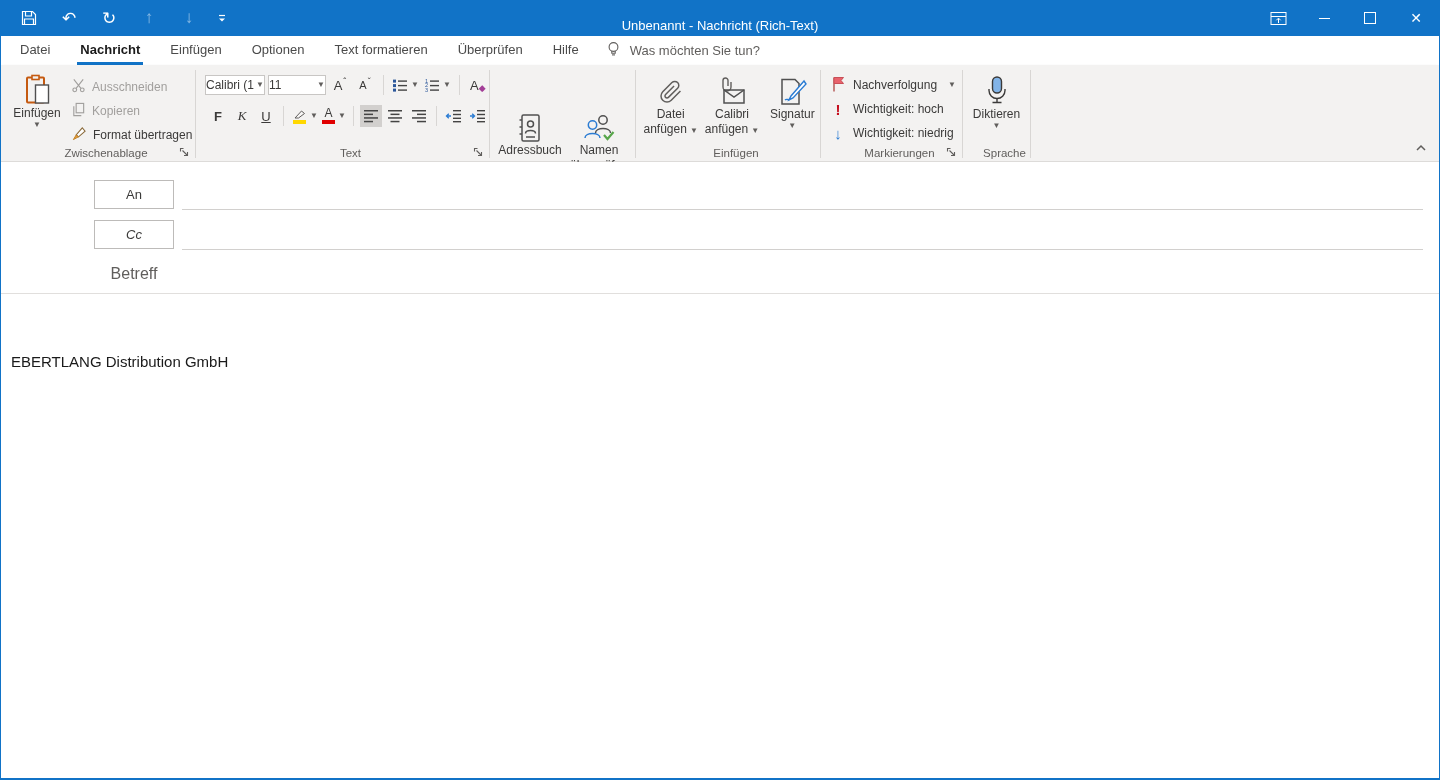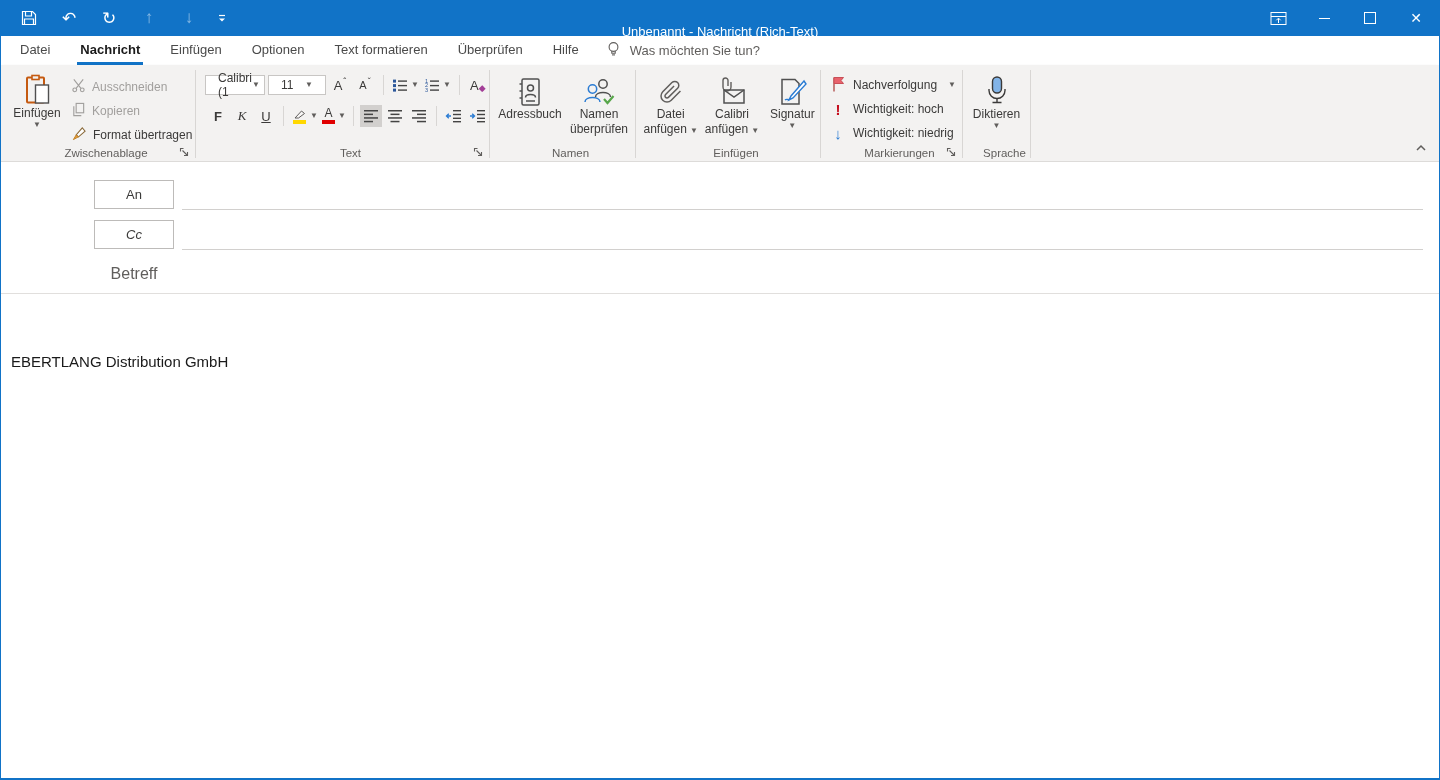--- a/index.html
+++ b/index.html
@@ -6,57 +6,57 @@
   .window{position:relative;width:1440px;height:780px;background:#fff;box-sizing:border-box;
     border-left:1px solid #1173c7;border-right:1px solid #1173c7;border-bottom:2px solid #1173c7;
     font-family:"Liberation Sans",sans-serif;overflow:hidden;}
 
   
   .titlebar{height:36px;background:#1173c7;display:flex;align-items:center;color:#fff;position:relative;}
   .qat{display:flex;align-items:center;padding-left:8px;height:36px;}
   .qat-btn{width:40px;height:36px;display:flex;align-items:center;justify-content:center;font-size:17px;color:#fff;}
   .qat-btn.disabled{color:rgba(255,255,255,.5);}
   .qat-btn.small{width:26px;}
-  .title{position:absolute;left:50%;top:14px;transform:translateX(-50%);line-height:36px;font-size:13px;white-space:nowrap;}
+  .title{position:absolute;left:50%;top:8px;transform:translateX(-50%);line-height:36px;font-size:13px;white-space:nowrap;}
   .win-controls{margin-left:auto;display:flex;height:36px;}
   .wbtn{width:46px;height:36px;display:flex;align-items:center;justify-content:center;color:#fff;}
   .min-glyph{width:11px;height:1px;background:#fff;}
   .max-glyph{width:10px;height:10px;border:1px solid #fff;}
   .close-glyph{font-size:14px;line-height:14px;}
 
   
   .tabrow{height:29px;background:#fff;display:flex;align-items:center;padding-left:4px;font-size:13px;color:#4a4a4a;}
   .tab{padding:0 15px;height:29px;line-height:28px;position:relative;white-space:nowrap;}
   .tab.active{color:#1a1a1a;font-weight:700;}
   .tab.active::after{content:"";position:absolute;left:12px;right:12px;bottom:0;height:3px;background:#1173c7;}
   .tellme{display:flex;align-items:center;gap:9px;color:#605e5c;margin-left:12px;font-size:13px;}
 
   
   .ribbon{height:96px;background:#f3f2f1;display:flex;position:relative;
     border-bottom:1px solid #dddbd9;box-shadow:0 1px 3px rgba(0,0,0,.07);}
   .group{position:relative;height:100%;box-sizing:border-box;color:#3b3a39;}
   .group-label{position:absolute;bottom:2px;left:16px;right:0;text-align:center;font-size:11.5px;color:#605e5c;white-space:nowrap;}
   .vsep{width:1px;background:#d8d6d4;margin:5px 0 3px;}
   .launcher{position:absolute;right:5px;bottom:3px;width:12px;height:12px;display:flex;align-items:center;justify-content:center;}
-  .g-clip{width:194px;}.g-text{width:293px;}.g-names{width:145px;}.g-include{width:184px;}.g-tags{width:141px;}.g-voice{width:67px;}
+  .g-clip{width:194px;}.g-text{width:293px;}.g-names{width:145px;margin-top:36px;}.g-include{width:184px;}.g-tags{width:141px;}.g-voice{width:67px;}
 
   .bigbtn{display:flex;flex-direction:column;align-items:center;font-size:12px;line-height:15px;color:#3b3a39;text-align:center;}
   .bigbtn .icn{height:34px;display:flex;align-items:flex-end;justify-content:center;margin-top:5px;}
   .caret{font-size:8px;color:#605e5c;line-height:8px;}
   .caret.inline{margin-left:3px;}
 
   .clip-inner{display:flex;padding:2px 0 0 10px;}
   .smallrows{display:flex;flex-direction:column;margin-left:8px;padding-top:8px;}
   .srow{display:flex;align-items:center;gap:6px;height:24px;font-size:12px;white-space:nowrap;}
   .srow.dis{color:#a19f9d;}
 
   .trow{display:flex;align-items:center;}
   .trow1{margin:9px 0 0 9px;gap:3px;}
   .trow2{margin:9px 0 0 11px;gap:2px;}
-  .combo{background:#fff;border:1px solid #c8c6c4;height:20px;display:flex;align-items:center;font-size:12px;padding:0 12px;justify-content:space-between;box-sizing:border-box;color:#3b3a39;}
+  .combo{background:#fff;border:1px solid #c8c6c4;height:20px;display:flex;align-items:center;font-size:12px;padding:0 0;justify-content:space-between;box-sizing:border-box;color:#3b3a39;}
   .combo.font{width:60px;}.combo.size{width:58px;}
   .tbtn{height:22px;min-width:20px;display:flex;align-items:center;justify-content:center;padding:0 1px;}
   .tbtn.sel{background:#d2d0ce;}
   .tsep{width:1px;height:20px;background:#d8d6d4;margin:0 4px;}
   .glyphA{font-size:13px;font-weight:400;}
   .chev{font-size:9px;color:#3b3a39;margin-left:1px;position:relative;top:-4px;}
   .bold-g{font-weight:700;font-size:13px;}
   .italic-g{font-style:italic;font-family:"Liberation Serif",serif;font-size:13px;}
   .under-g{text-decoration:underline;font-size:13px;}
   .fc-wrap{display:flex;flex-direction:column;align-items:center;line-height:10px;}

